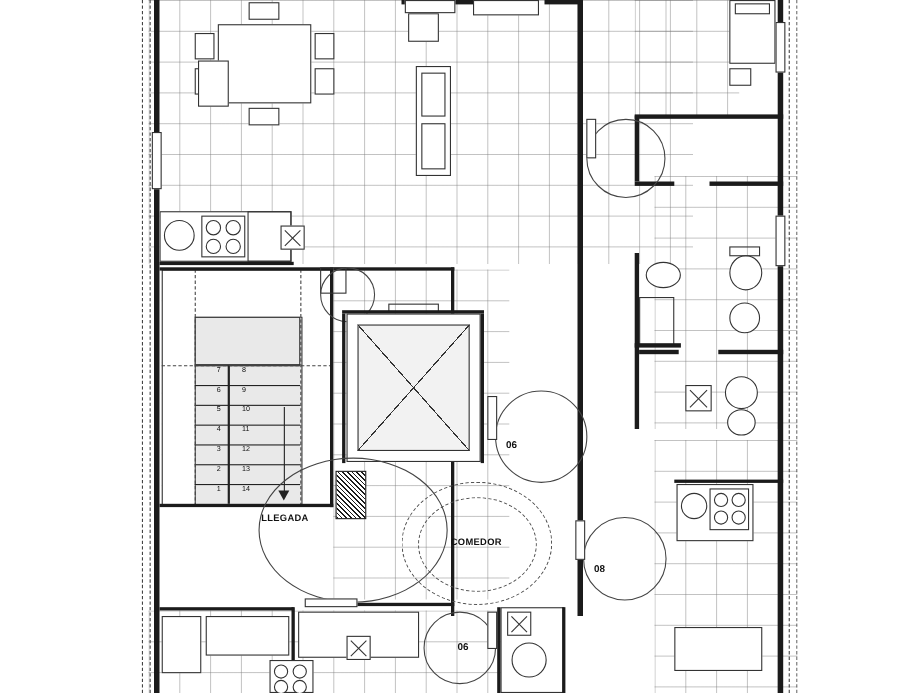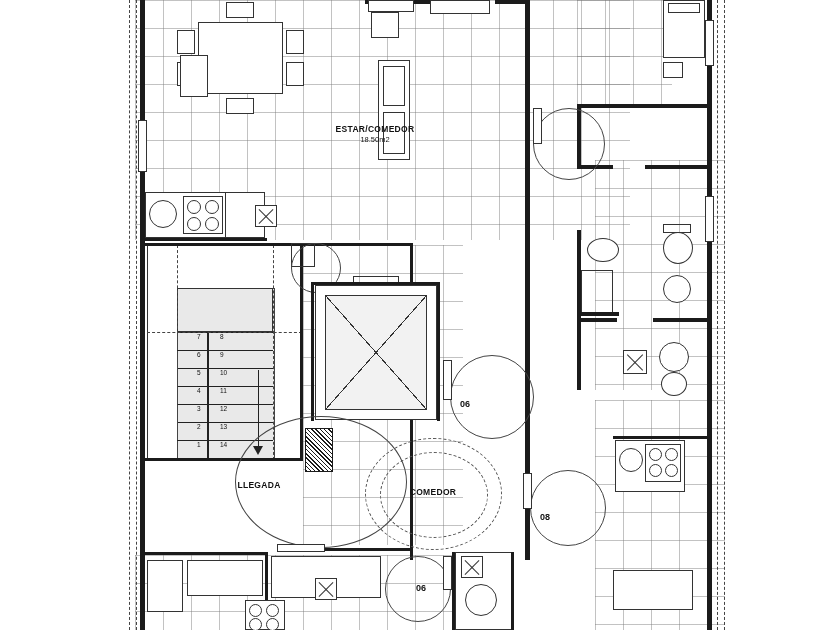--- a/index.html
+++ b/index.html
@@ -141,21 +141,21 @@
     <div class="stepnum" style="left:95px;top:387px;">11</div>
     <div class="stepnum" style="left:72px;top:405px;">3</div>
     <div class="stepnum" style="left:95px;top:405px;">12</div>
     <div class="stepnum" style="left:72px;top:423px;">2</div>
     <div class="stepnum" style="left:95px;top:423px;">13</div>
     <div class="stepnum" style="left:72px;top:441px;">1</div>
     <div class="stepnum" style="left:95px;top:441px;">14</div>
 
     <div class="line" style="left:133px;top:370px;width:1px;height:78px;"></div>
     <div style="position:absolute;left:128px;top:446px;width:0;height:0;border-left:5px solid transparent;border-right:5px solid transparent;border-top:9px solid #222;"></div>
-    <div class="label" style="left:102px;top:480px;width:64px;">LLEGADA</div>
+    <div class="label" style="left:102px;top:466px;width:64px;">LLEGADA</div>
 
     <div class="wall" style="left:20px;top:243px;width:158px;height:3px;"></div>
     <div class="wall" style="left:175px;top:243px;width:3px;height:218px;"></div>
     <div class="wall" style="left:20px;top:458px;width:158px;height:3px;"></div>
 
     <div class="wall" style="left:178px;top:243px;width:110px;height:3px;"></div>
     <div class="wall" style="left:285px;top:243px;width:3px;height:80px;"></div>
     <div class="wall" style="left:285px;top:400px;width:3px;height:160px;"></div>
     <div class="wall" style="left:178px;top:548px;width:110px;height:3px;"></div>
 
@@ -237,21 +237,17 @@
     <div class="thin" style="left:330px;top:552px;width:58px;height:78px;background:#fff;"></div>
     <div class="xbox" style="left:336px;top:556px;width:20px;height:20px;"></div>
     <div class="circle" style="left:340px;top:584px;width:30px;height:30px;"></div>
     <div class="wall" style="left:327px;top:552px;width:3px;height:78px;"></div>
     <div class="wall" style="left:386px;top:552px;width:3px;height:78px;"></div>
 
     <div class="thinfill" style="left:13px;top:120px;width:9px;height:52px;"></div>
     <div class="thinfill" style="left:580px;top:20px;width:9px;height:46px;"></div>
     <div class="thinfill" style="left:580px;top:196px;width:9px;height:46px;"></div>
 
-    <div class="label" style="left:170px;top:124px;width:160px;">
-      <span>ESTAR/COMEDOR</span>
-      <span class="sub">18.50m2</span>
-    </div>
 
 
 
   </div>
 </div>
 
 </body></html>

